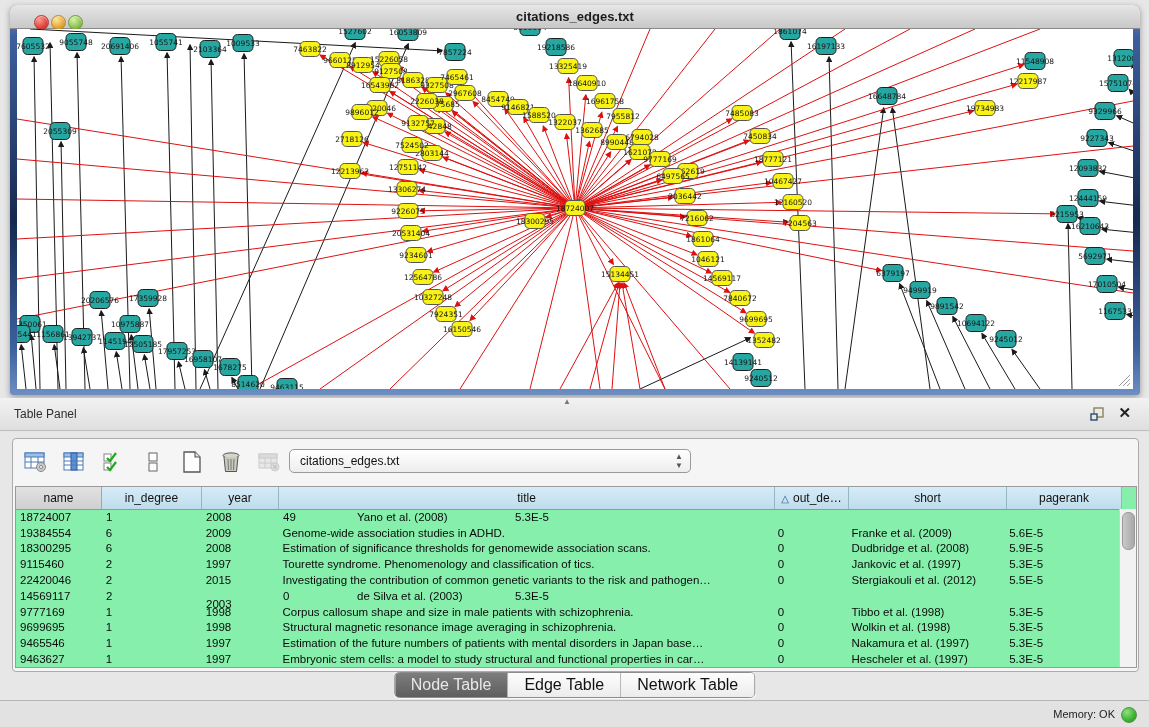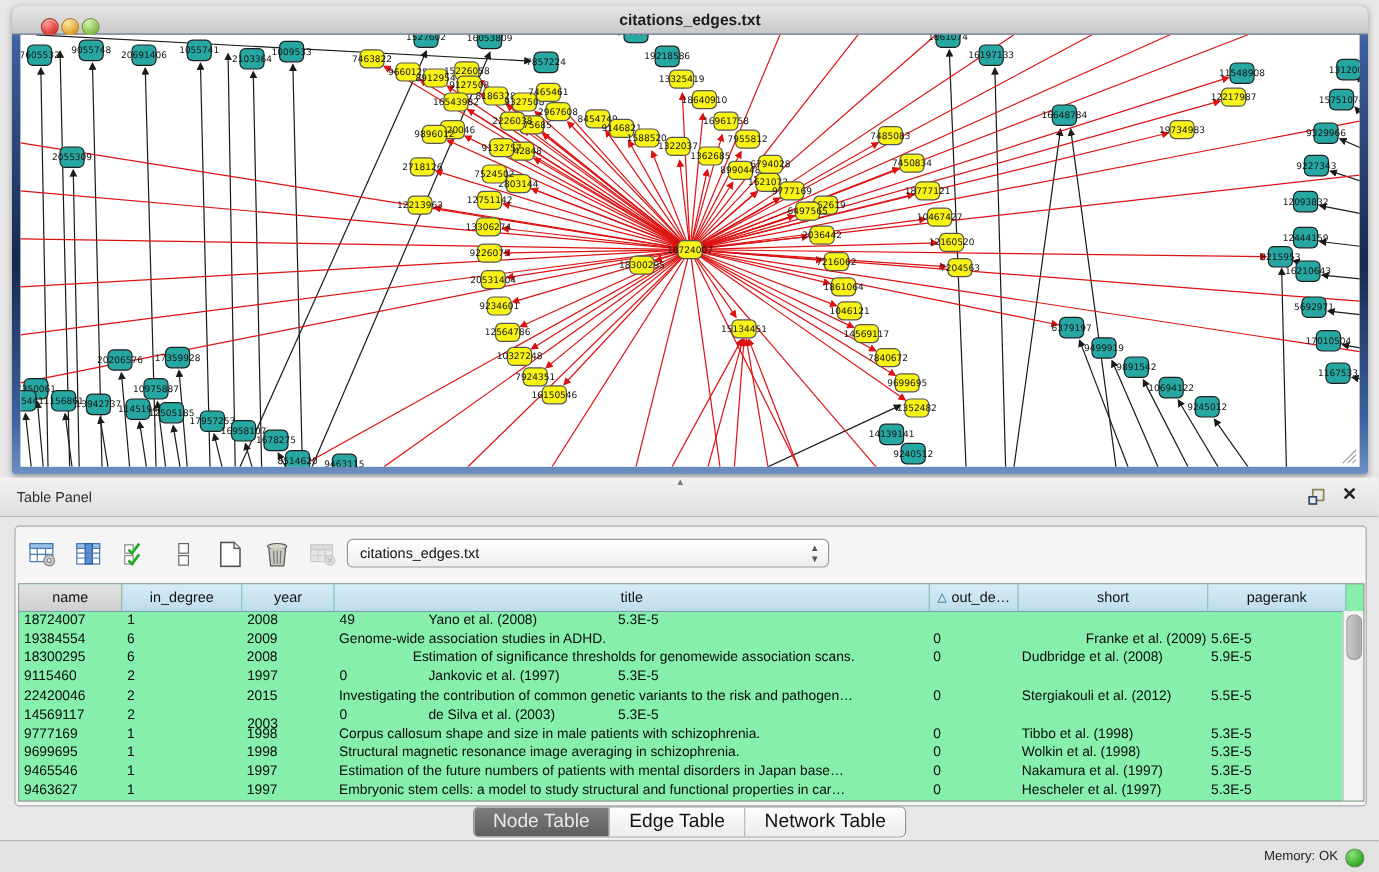--- a/index.html
+++ b/index.html
@@ -805,36 +805,37 @@
             <div class="tcell" style="width: 74px;">49</div>
             <div class="tcell" style="width: 158px;">Yano et al. (2008)</div>
             <div class="tcell" style="width: 115px;">5.3E-5</div>
           </div>
           <div class="trow">
             <div class="tcell" style="width: 86px;">19384554</div>
             <div class="tcell" style="width: 100px;">6</div>
             <div class="tcell" style="width: 77px;">2009</div>
             <div class="tcell" style="width: 496px;">Genome-wide association studies in ADHD.</div>
             <div class="tcell" style="width: 74px;">0</div>
-            <div class="tcell" style="width: 158px; text-align: right;">Franke et al. (2009)</div>
+            <div class="tcell" style="width: 158px;">Franke et al. (2009)</div>
             <div class="tcell" style="width: 115px;">5.6E-5</div>
           </div>
           <div class="trow">
             <div class="tcell" style="width: 86px;">18300295</div>
             <div class="tcell" style="width: 100px;">6</div>
             <div class="tcell" style="width: 77px;">2008</div>
-            <div class="tcell" style="width: 496px; text-align: center;">Estimation of significance thresholds for genomewide association scans.</div>
+            <div class="tcell" style="width: 496px;">Estimation of significance thresholds for genomewide association scans.</div>
             <div class="tcell" style="width: 74px;">0</div>
             <div class="tcell" style="width: 158px;">Dudbridge et al. (2008)</div>
             <div class="tcell" style="width: 115px;">5.9E-5</div>
           </div>
           <div class="trow">
             <div class="tcell" style="width: 86px;">9115460</div>
             <div class="tcell" style="width: 100px;">2</div>
             <div class="tcell" style="width: 77px;">1997</div>
+            <div class="tcell" style="width: 496px;">Tourette syndrome. Phenomenology and classification of tics.</div>
             <div class="tcell" style="width: 74px;">0</div>
             <div class="tcell" style="width: 158px;">Jankovic et al. (1997)</div>
             <div class="tcell" style="width: 115px;">5.3E-5</div>
           </div>
           <div class="trow">
             <div class="tcell" style="width: 86px;">22420046</div>
             <div class="tcell" style="width: 100px;">2</div>
             <div class="tcell" style="width: 77px;">2015</div>
             <div class="tcell" style="width: 496px;">Investigating the contribution of common genetic variants to the risk and pathogen…</div>
             <div class="tcell" style="width: 74px;">0</div>

